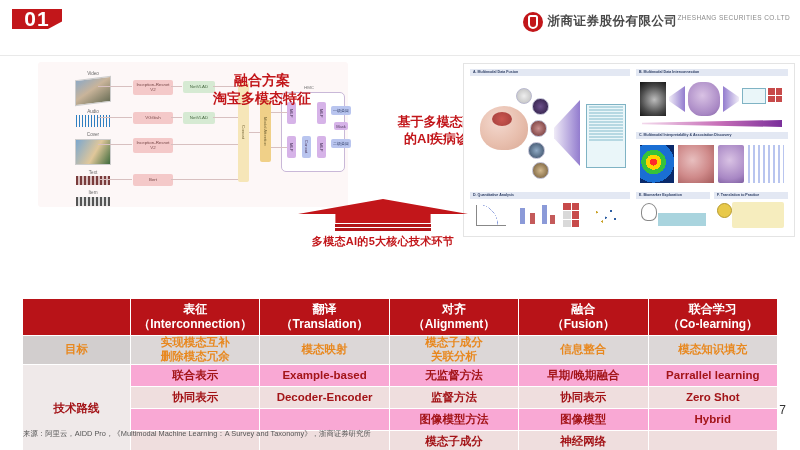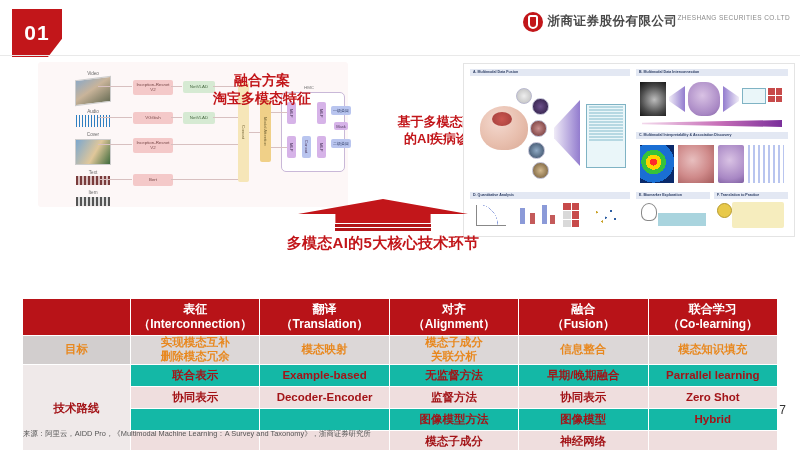--- a/index.html
+++ b/index.html
@@ -7,21 +7,21 @@
     width:800px;height:450px;overflow:hidden;
     background:#ffffff;
     font-family:"Liberation Sans","DejaVu Sans",sans-serif;
     position:relative;
   }
   .slide{position:relative;width:800px;height:450px;background:#fff;overflow:hidden;}
 
   
   .header{position:absolute;left:0;top:0;width:800px;height:56px;}
   .badge{
-    position:absolute;left:12px;top:9px;width:50px;height:48px;
+    position:absolute;left:12px;top:9px;width:50px;height:20px;
     background:#c2161a;color:#fff;font-size:21px;font-weight:bold;
     display:flex;align-items:center;justify-content:center;letter-spacing:1px;
     clip-path:polygon(0 0,100% 0,100% 62%,72% 100%,0 100%);
     font-family:"Liberation Sans",sans-serif;
   }
   .title{
     position:absolute;left:75px;top:12px;width:545px;height:32px;
     color:#c2161a;font-size:19.5px;font-weight:bold;letter-spacing:-0.2px;
     display:flex;align-items:center;white-space:nowrap;
   }
@@ -138,38 +138,38 @@
   
   .arrow{position:absolute;left:298px;top:199px;width:170px;height:36px;}
   .arrow-head{
     position:absolute;left:0;top:0;width:170px;height:24px;background:#c2161a;
     clip-path:polygon(50% 0,100% 62%,78% 62%,78% 100%,22% 100%,22% 62%,0 62%);
   }
   .arrow-tail{position:absolute;left:37px;top:25px;width:96px;height:3px;background:#b21418;}
   .arrow-tail2{position:absolute;left:37px;top:29px;width:96px;height:3px;background:#b21418;}
   .arrow-label{
     position:absolute;left:248px;top:234px;width:270px;text-align:center;
-    color:#c2161a;font-size:15px;font-weight:bold;letter-spacing:0.3px;
+    color:#c2161a;font-size:11px;font-weight:bold;letter-spacing:0.3px;
   }
 
   
   .tbl{position:absolute;left:22px;top:262px;width:756px;border-collapse:collapse;table-layout:fixed;margin-top:36px;}
   .tbl th,.tbl td{
     border:1px solid #ffffff;text-align:center;vertical-align:middle;
     font-size:11.5px;font-weight:bold;padding:0;line-height:1.2;
   }
   .tbl thead th{
     background:#b81318;color:#fff;height:36px;font-size:12px;line-height:1.25;
   }
   .tbl thead th.blank{background:#b81318;}
   .col-label{width:107px;}
   .lbl-goal{background:#d2cece;color:#e8881f;height:28px;font-size:12px;}
   .lbl-tech{background:#efe9e9;color:#a31418;font-size:12px;}
   .goal-cell{background:#dcd7d7;color:#e8881f;height:28px;font-size:11px;}
-  .r-odd{background:#14b8a6;color:#a31418;height:21px;}
+  .r-odd{background:#f9a8d4;color:#a31418;height:21px;}
   .r-even{background:#efdede;color:#a31418;height:21px;}
   .tbl td.empty{color:transparent;}
 
   .source{
     position:absolute;left:23px;top:429px;font-size:7.4px;color:#555;white-space:nowrap;
   }
   .pageno{position:absolute;right:14px;top:403px;font-size:12px;color:#333;}
 </style>
 </head>
 <body>

